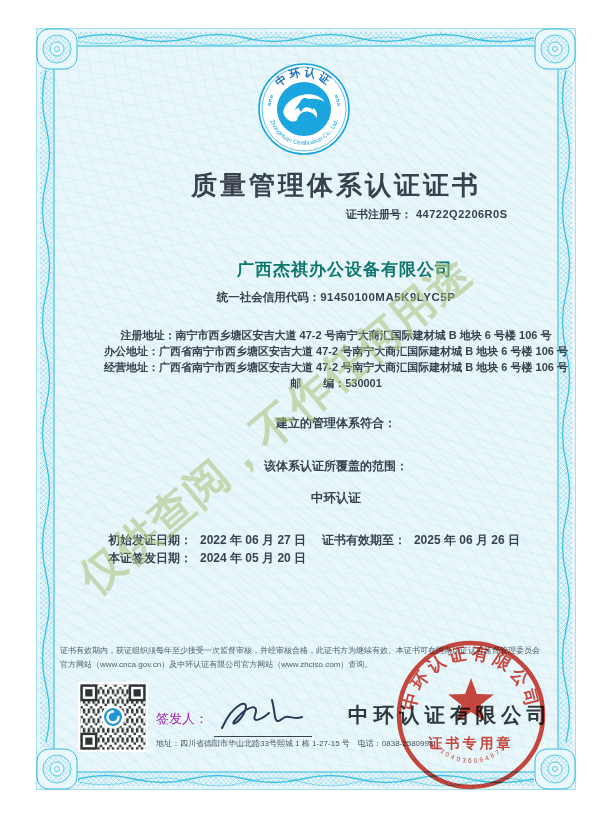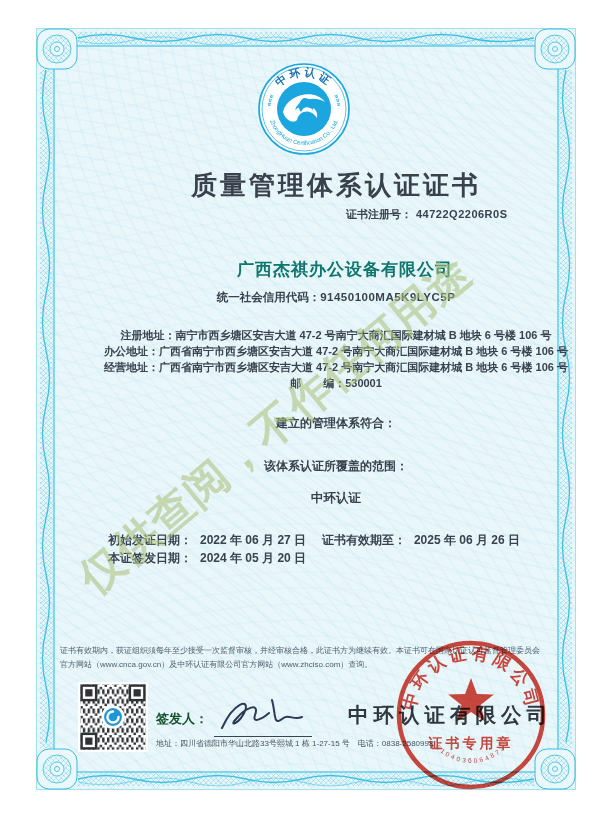--- a/index.html
+++ b/index.html
@@ -153,21 +153,21 @@
     <g>
       <rect x="1" y="21" width="7" height="7" fill="#2e3436"></rect>
         <rect x="2" y="22" width="5" height="5" fill="#fff"></rect>
         <rect x="3" y="23" width="3" height="3" fill="#2e3436"></rect>
     </g>
     <circle cx="14.5" cy="14.5" r="4.8" fill="#ffffff"></circle>
     <circle cx="14.5" cy="14.5" r="3.7" fill="#2196d4"></circle>
     <path d="M16.8,14.5 a2.3,2.3 0 1 1 -2.3,-2.3" stroke="#ffffff" stroke-width="1" fill="none" stroke-linecap="round"></path>
   </svg>
 
-  <div class="abs" style="left:156px;top:710px;font-size:13px;font-weight:bold;color:#14532d;">签发人：</div>
+  <div class="abs" style="left:156px;top:710px;font-size:13px;font-weight:normal;color:#a21caf;">签发人：</div>
   <svg class="abs" style="left:212px;top:692px;" width="105" height="48" viewBox="0 0 105 48">
     <path d="M10,36 C22,10 38,6 33,19 C28,31 16,36 24,27 C34,15 48,10 43,23 C40,32 50,27 57,21 M60,8 C64,22 61,34 70,27 C77,21 81,29 90,25" stroke="#2c3a57" stroke-width="2" fill="none" stroke-linecap="round"></path>
   </svg>
   <div class="sig-line"></div>
 
   <div class="abs issuer" style="left:348px;top:701px;">中环认证有限公司</div>
 
   <div class="abs fine" style="left:156px;top:737px;width:400px;color:#46565f;">地址：四川省德阳市华山北路33号熙城 1 栋 1-27-15 号　电话：0838-2580998</div>
 
   <svg class="abs stamp" style="left:392px;top:636px;" width="158" height="158" viewBox="0 0 158 158">

